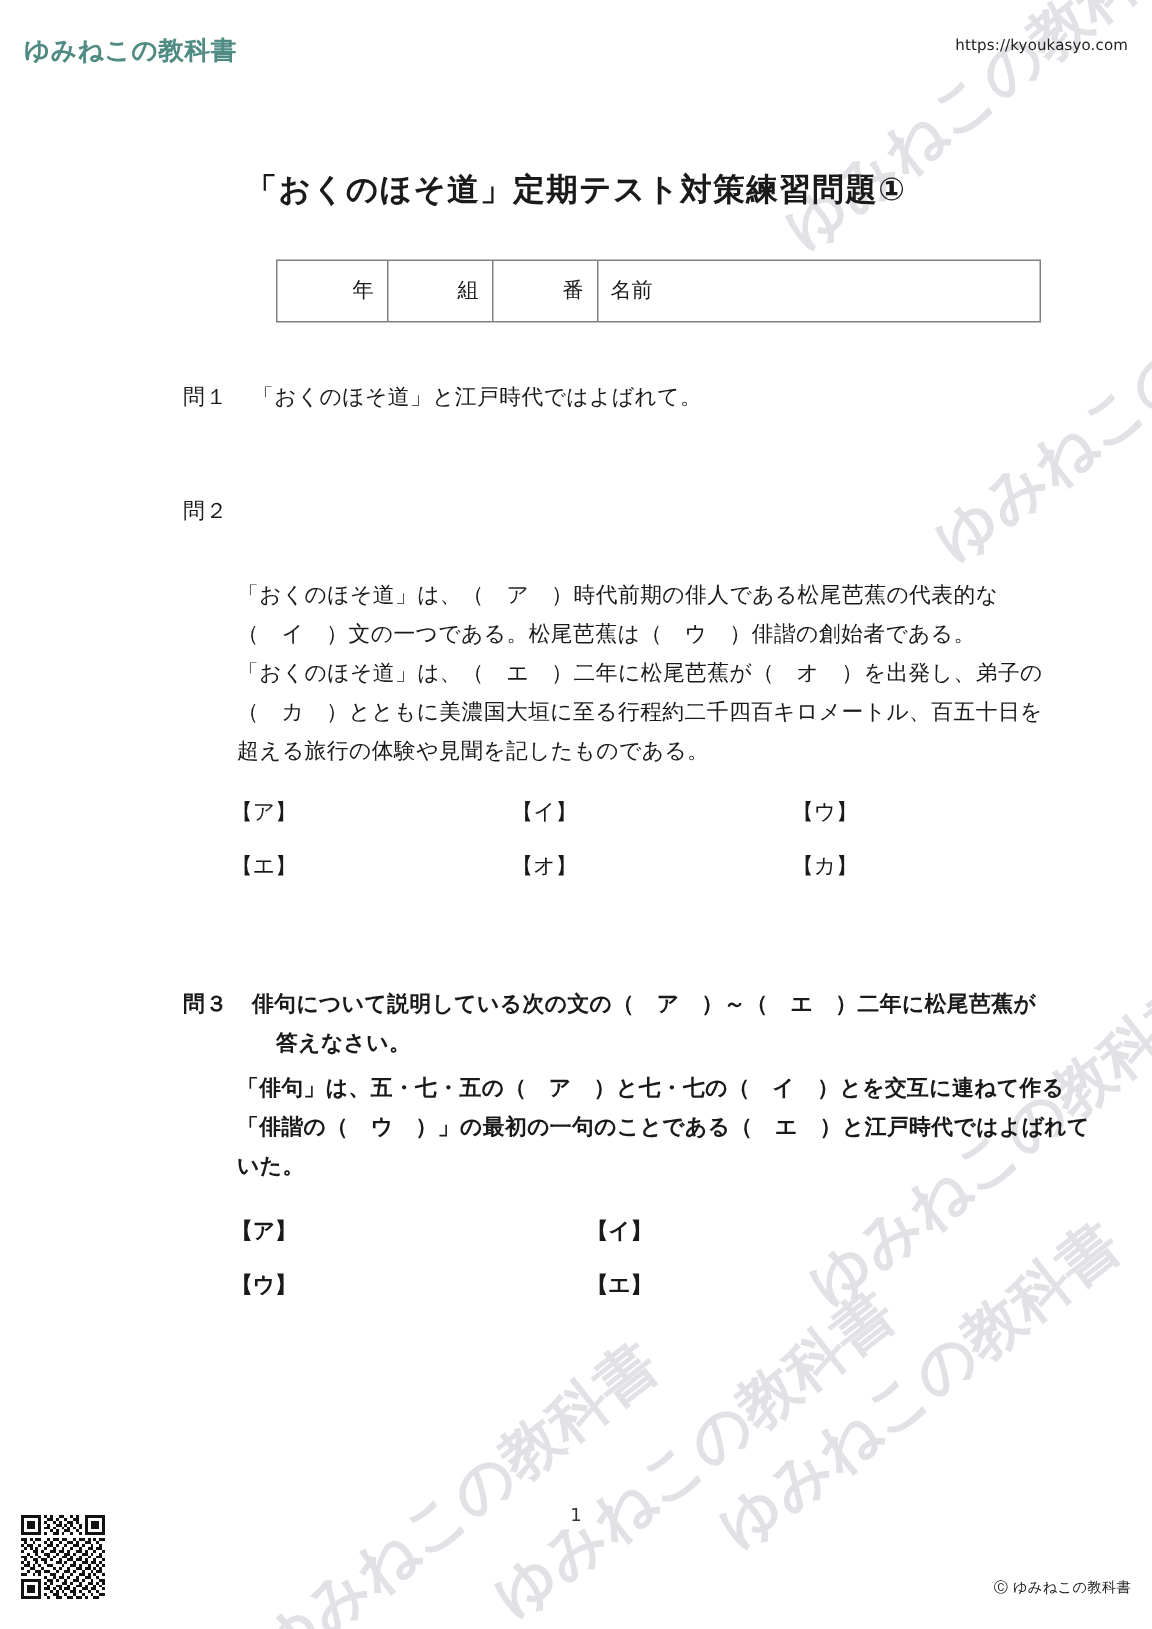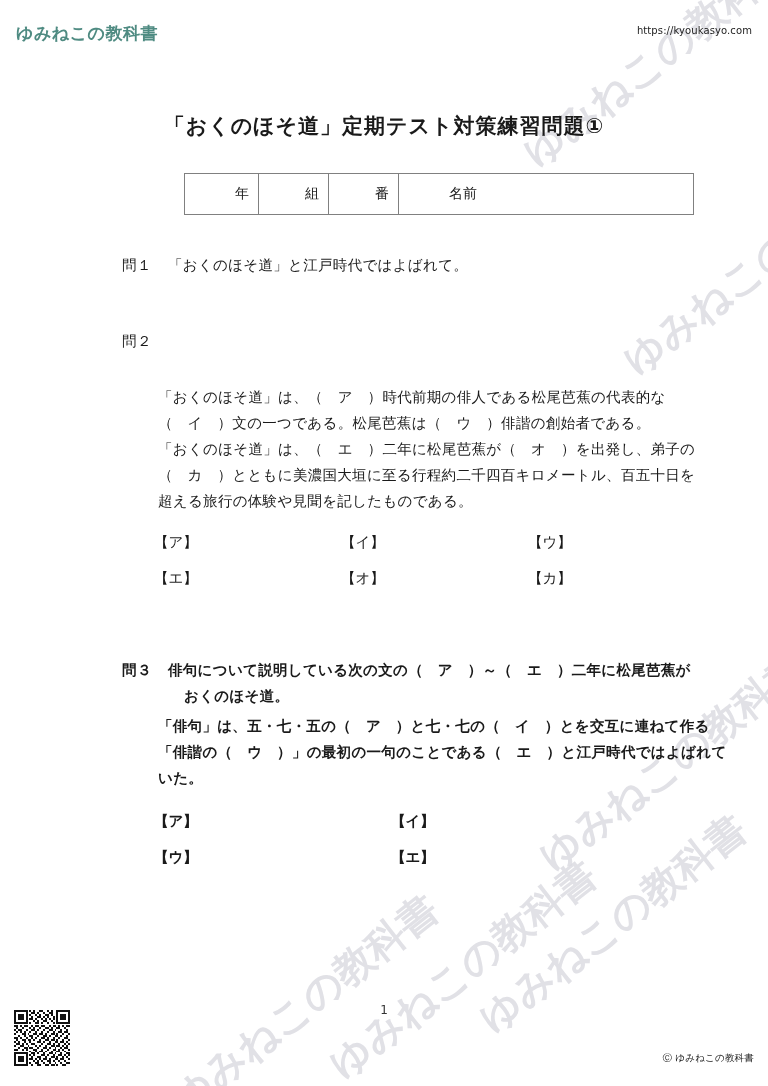--- a/index.html
+++ b/index.html
@@ -105,21 +105,21 @@
   .info-cell {
     box-sizing: border-box;
     display: flex;
     align-items: center;
     font-size: 14px;
     border-right: 1px solid #808080;
   }
   .info-cell.c-year  { width: 74px;  justify-content: flex-end; padding-right: 9px; }
   .info-cell.c-class { width: 70px;  justify-content: flex-end; padding-right: 9px; }
   .info-cell.c-num   { width: 70px;  justify-content: flex-end; padding-right: 9px; }
-  .info-cell.c-name  { flex: 1; justify-content: flex-start; padding-left: 8px; border-right: none; margin-left: 42px; }
+  .info-cell.c-name  { flex: 1; justify-content: flex-start; padding-left: 8px; border-right: none; }
 
   
   .content {
     position: absolute;
     left: 0; top: 0;
     width: 768px;
     z-index: 2;
   }
   .q-block { position: absolute; left: 2px; width: 768px; margin-left: 48px; }
   .q-head {
@@ -268,21 +268,21 @@
           <span class="slot">【カ】</span>
         </div>
       </div>
     </div>
 
     <div class="q-block" id="q3">
       <div class="q-head">
         <span class="q-label">問３</span>
         <span class="q-head-text">
           <span>俳句について説明している次の文の（　ア　）～（　エ　）二年に松尾芭蕉が</span>
-          <span class="cont">おくのほそ道。</span>
+          <span class="cont">答えなさい。</span>
         </span>
       </div>
 
       <div class="q-body" id="q3-body">
         <span class="ln">「俳句」は、五・七・五の（　ア　）と七・七の（　イ　）とを交互に連ねて作る</span>
         <span class="ln">「俳諧の（　ウ　）」の最初の一句のことである（　エ　）と江戸時代ではよばれて</span>
         <span class="ln">いた。</span>
       </div>
 
       <div class="slots slots-2" id="q3-slots">

